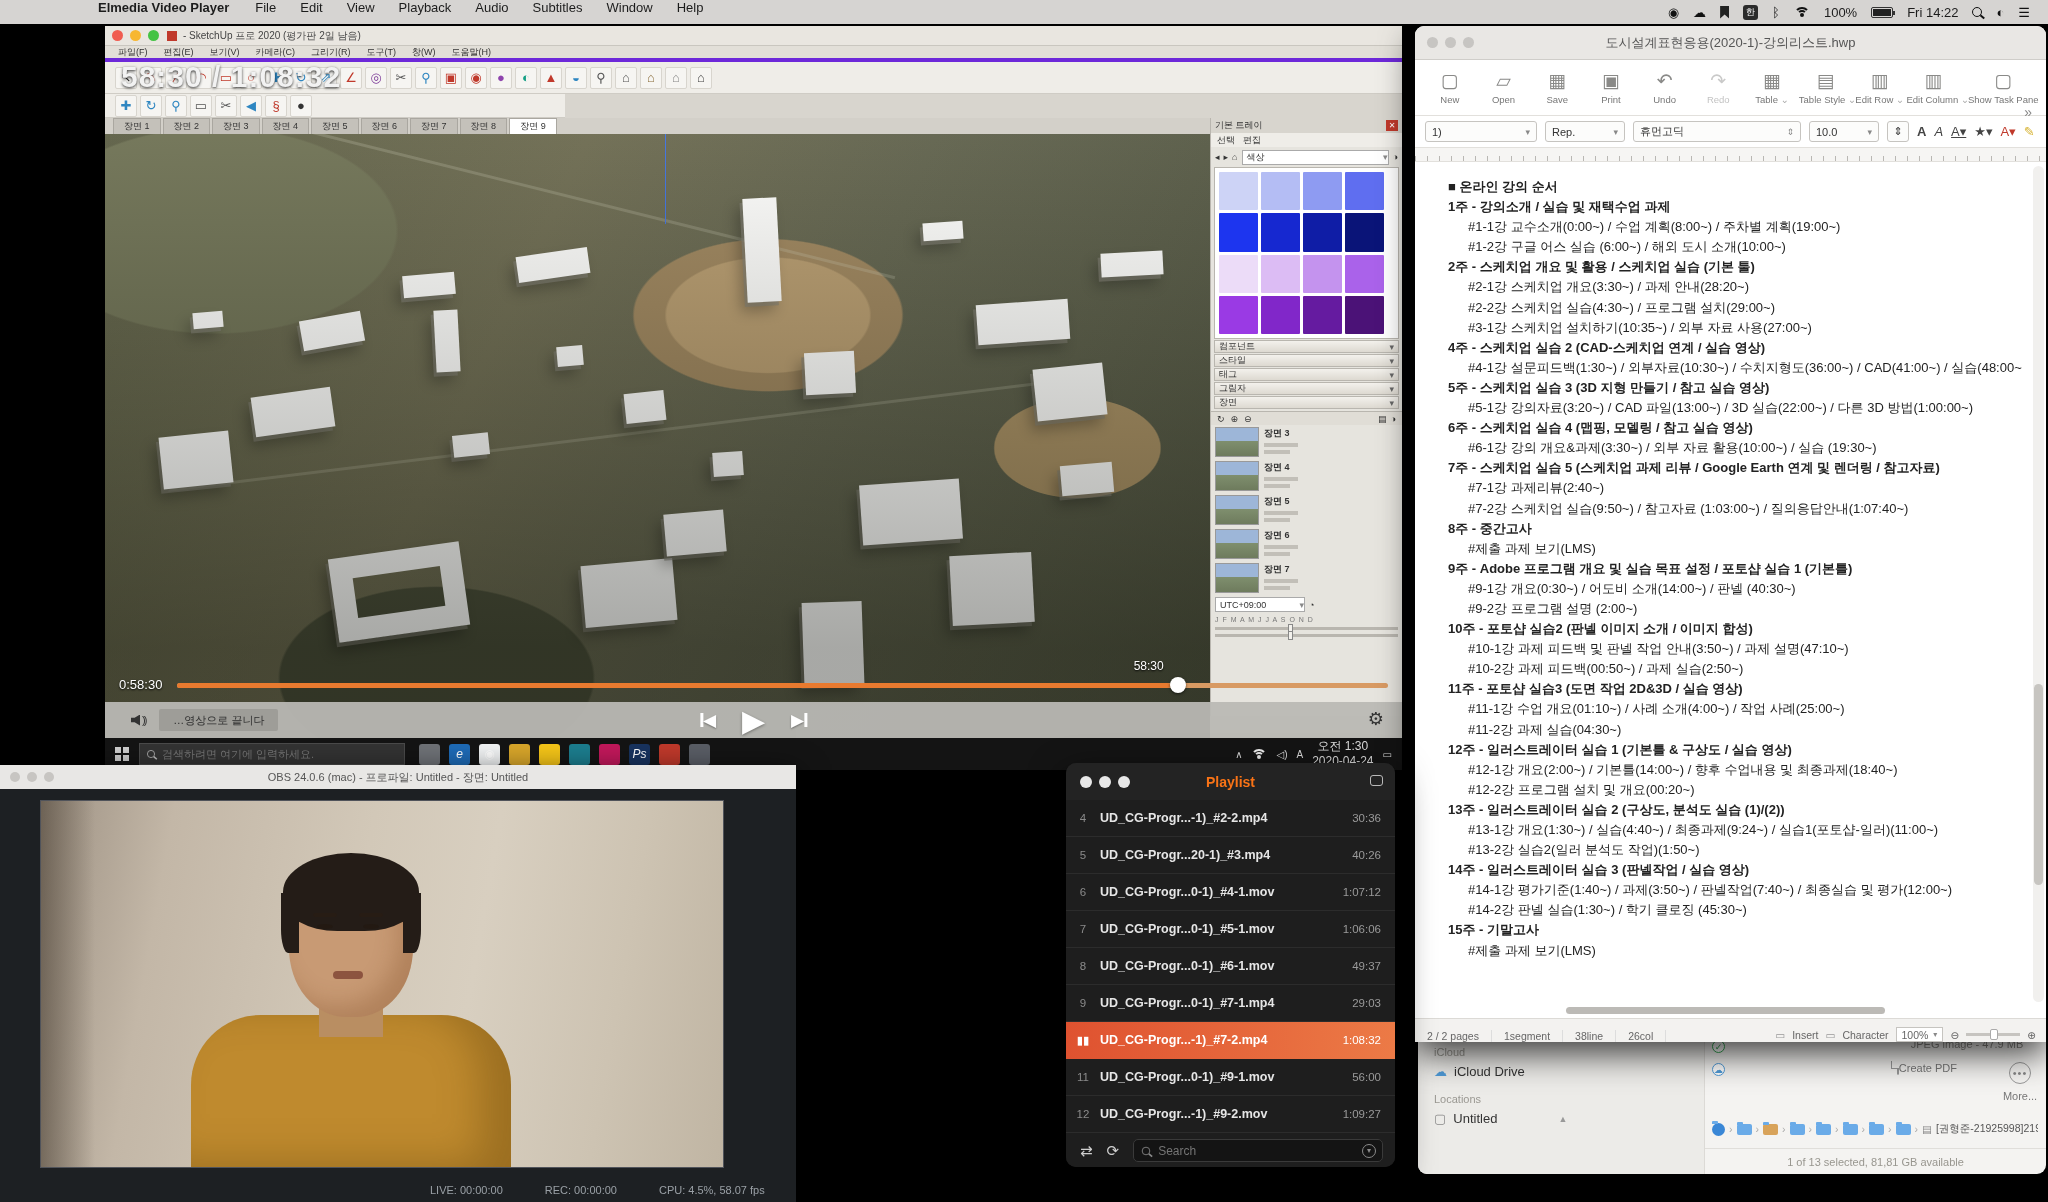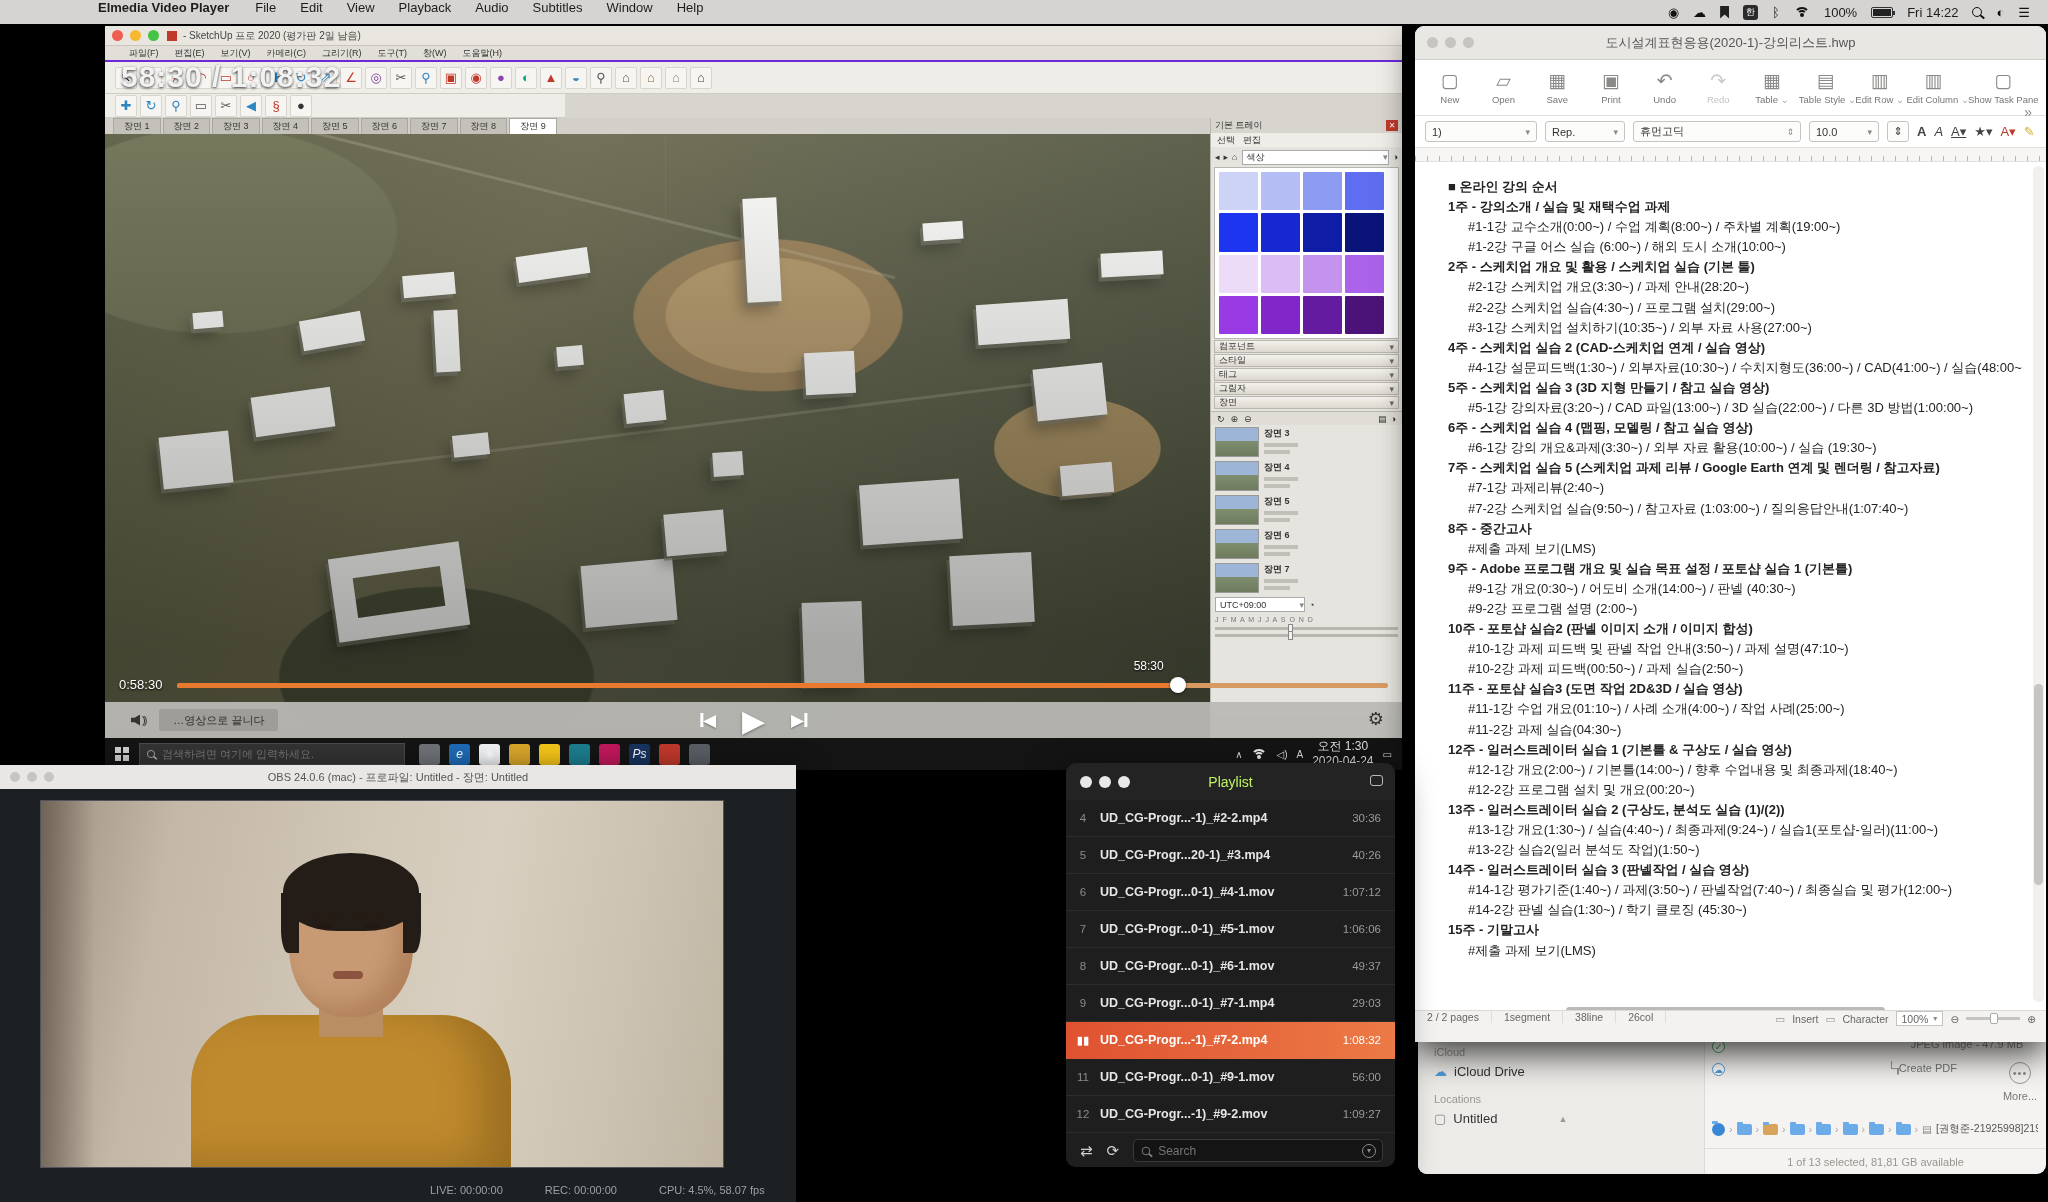--- a/index.html
+++ b/index.html
@@ -32,22 +32,22 @@
   .dots { display:flex; gap:7px; }
   .dot { width:11px; height:11px; border-radius:50%; }
 
   
   #video-win { position:absolute; left:105px; top:26px; width:1297px; height:744px; background:#d8d5ce;
                z-index:1; box-shadow:0 10px 30px rgba(0,0,0,.7); }
   #su-titlebar { position:relative; height:20px; background:#e9e6e0; display:flex; align-items:center;
                  font-size:10px; color:#444; border-bottom:1px solid #c9c6bf; }
   #su-titlebar .tl { position:absolute; left:7px; top:4px; }
   #su-titlebar .ticon { width:10px; height:10px; background:#c0392b; margin:0 6px 0 62px; }
-  #su-menus { height:16px; display:flex; gap:16px; align-items:center; padding-left:24px;
-              font-size:9px; color:#333; background:#e2dfd8; border-bottom:2px solid #6d28d9; }
+  #su-menus { height:16px; display:flex; gap:16px; align-items:flex-start; padding-left:13px;
+              font-size:9px; color:#333; background:#e2dfd8; border-bottom:4px solid #6d28d9; }
   .su-toolbar { display:flex; align-items:center; gap:3px; padding-left:10px; background:#efede8;
                 border-bottom:1px solid #cfccc5; }
   #su-toolbar1 { height:32px; }
   #su-toolbar2 { height:24px; width:460px; }
   .su-ic { width:22px; height:22px; display:flex; align-items:center; justify-content:center;
            font-size:13px; background:#f6f5f2; border:1px solid #d8d5ce; border-radius:2px; }
   #scene-tabs { height:16px; background:#d3d0c9; display:flex; gap:2px; padding-left:8px; align-items:flex-end; }
   .scene-tab { font-size:9px; color:#333; background:#c4c1ba; padding:1px 10px; border:1px solid #aaa7a0; border-bottom:none; }
   .scene-tab:last-child { background:#fff; }
 
@@ -157,22 +157,22 @@
   #hwp-doc { position:absolute; left:0; top:137px; bottom:36px; right:16px; overflow:hidden; background:#fff; }
   #doc-lines { position:absolute; left:33px; top:14px; width:565px; }
   .dl { font-size:13px; line-height:20.1px; color:#222; white-space:nowrap; }
   .dl.t { font-weight:700; }
   .dl.w { font-weight:700; }
   .dl.i { padding-left:20px; }
   #hwp-vscroll { position:absolute; right:2px; top:140px; width:11px; bottom:40px; background:#f1f0ee; border-radius:6px; }
   #hwp-vscroll i { position:absolute; left:1px; right:1px; top:62%; height:24%; background:#c7c5c1; border-radius:6px; }
   #hwp-hscroll { position:absolute; left:20px; right:30px; bottom:28px; height:7px; }
   #hwp-hscroll i { display:block; width:55%; margin:0 auto; height:7px; background:#bcbab6; border-radius:4px; }
-  #hwp-status { position:absolute; left:0; right:0; bottom:0; height:32px; background:#f3f2f0; border-top:1px solid #dcdad6;
-                display:flex; align-items:flex-start; font-size:10.5px; color:#666; }
+  #hwp-status { position:absolute; left:0; right:0; bottom:0; height:24px; background:#f3f2f0; border-top:1px solid #dcdad6;
+                display:flex; align-items:flex-end; font-size:10.5px; color:#666; }
   #hwp-status .seg { padding:0 12px; border-right:1px solid #ddd; }
   #hwp-status .right { margin-left:auto; display:flex; align-items:center; gap:7px; margin-right:10px; }
   #hwp-status .zoombox { border:1px solid #c6c4c0; background:#fff; height:15px; padding:0 5px; display:flex; align-items:center; }
   #hwp-status .ztrack { width:54px; height:3px; background:#c6c4c0; position:relative; }
   #hwp-status .ztrack i { position:absolute; left:45%; top:-4px; width:8px; height:11px; background:#fff; border:1px solid #aaa; border-radius:2px; }
 
   
   #finder { position:absolute; left:1418px; top:1032px; width:628px; height:142px; background:#f4f3f1; z-index:4;
             border-radius:0 0 9px 9px; box-shadow:0 10px 26px rgba(0,0,0,.7); font-size:11px; color:#444; }
   #fd-side { position:absolute; left:0; top:0; bottom:0; width:287px; background:#ecebe8; border-right:1px solid #dcdad6;
@@ -198,21 +198,21 @@
   .crumb.app { background:#3a87d6; border-radius:50%; width:13px; height:13px; }
   .crumb-sep { color:#aaa; flex:none; }
   #fd-status { position:absolute; left:287px; right:0; bottom:0; height:26px; border-top:1px solid #e0dedA;
                display:flex; align-items:center; justify-content:center; color:#98968f; font-size:11px; }
 
   
   #playlist { position:absolute; left:1066px; top:763px; width:329px; height:404px; background:#1e1e1e; z-index:20;
               border-radius:10px; box-shadow:0 14px 36px rgba(0,0,0,.8); overflow:hidden; }
   #pl-titlebar { height:37px; display:flex; align-items:center; position:relative; background:#232323; }
   #pl-titlebar .dots { margin-left:14px; }
-  #pl-titlebar .title { position:absolute; left:0; right:0; text-align:center; color:#bef264; font-size:14px; font-weight:400; }
+  #pl-titlebar .title { position:absolute; left:0; right:0; text-align:center; color:#f97316; font-size:14px; font-weight:700; }
   #pl-titlebar .pip { position:absolute; right:12px; top:12px; width:13px; height:11px; border:1.5px solid #b9b9b9; border-radius:3px; }
   #pl-rows { }
   .pl-row { height:37px; display:flex; align-items:center; border-bottom:1px solid #2c2c2c; }
   .pl-row .num { width:34px; text-align:center; color:#8b8b8b; font-size:11.5px; flex:none; }
   .pl-row .nm { color:#e6e6e6; font-size:12.5px; font-weight:600; flex:1; white-space:nowrap; overflow:hidden; }
   .pl-row .dur { color:#9a9a9a; font-size:11.5px; margin-right:14px; }
   .pl-row.sel { background:linear-gradient(90deg,#df5230,#ec7a46); border-bottom-color:transparent; }
   .pl-row.sel .num, .pl-row.sel .nm, .pl-row.sel .dur { color:#fff; }
   #pl-bottom { position:absolute; left:0; right:0; bottom:0; height:33px; display:flex; align-items:center; background:#1e1e1e; }
   #pl-bottom .tool { color:#cfcfcf; font-size:15px; margin-left:14px; }

